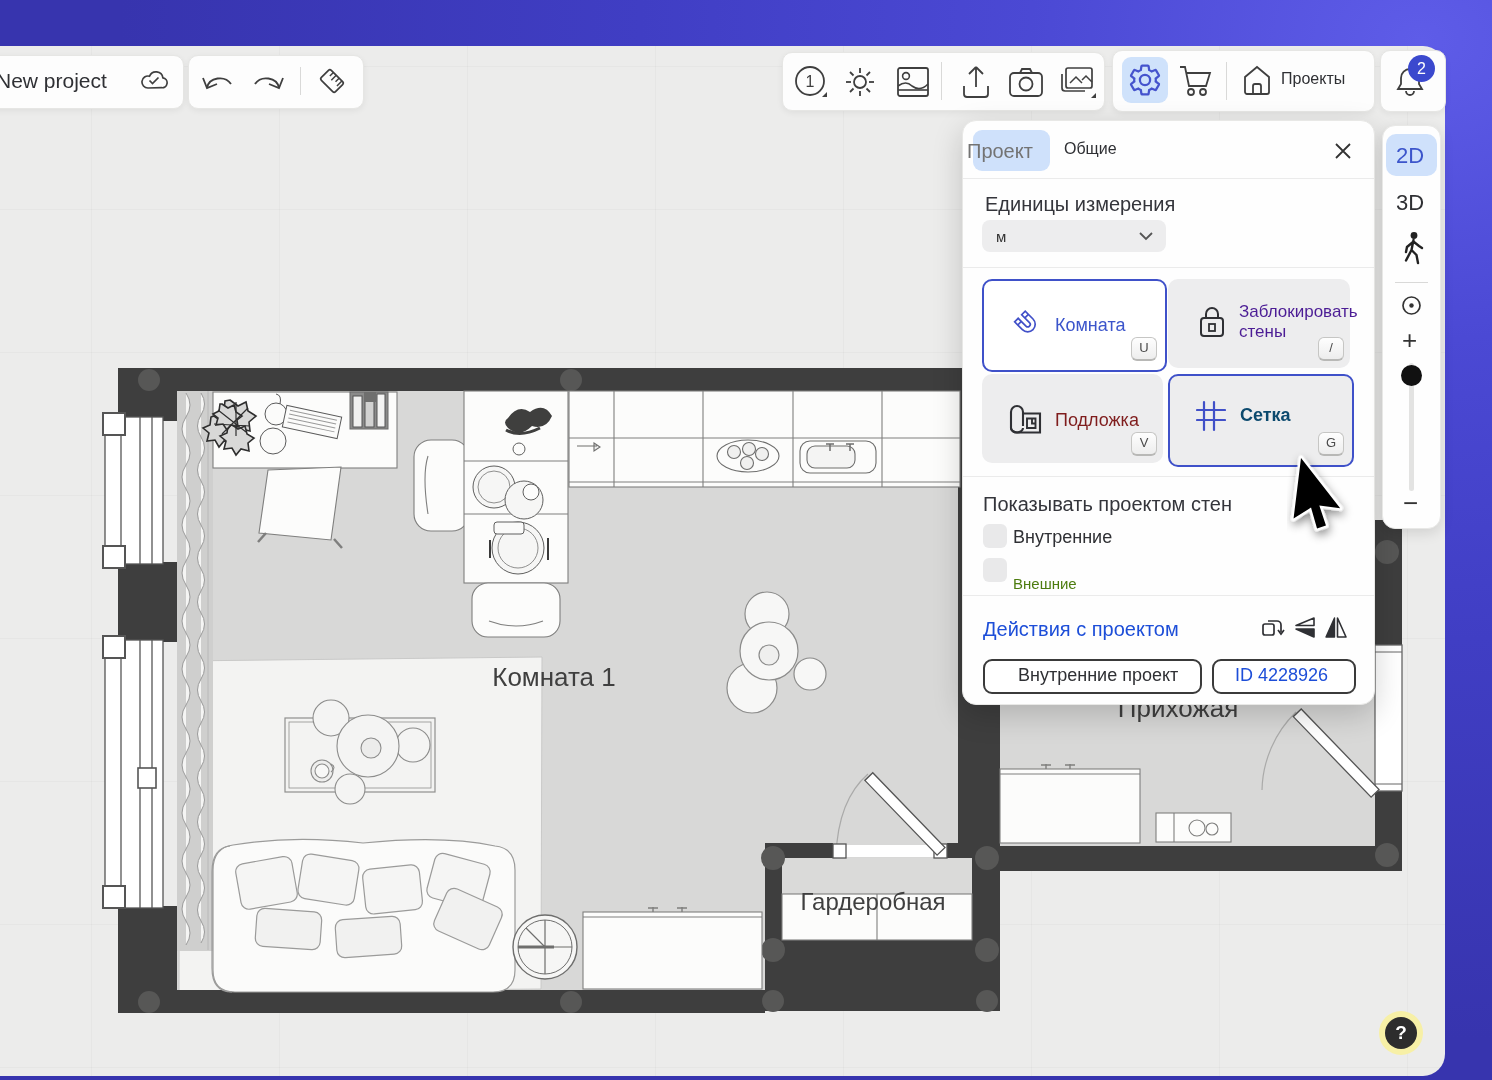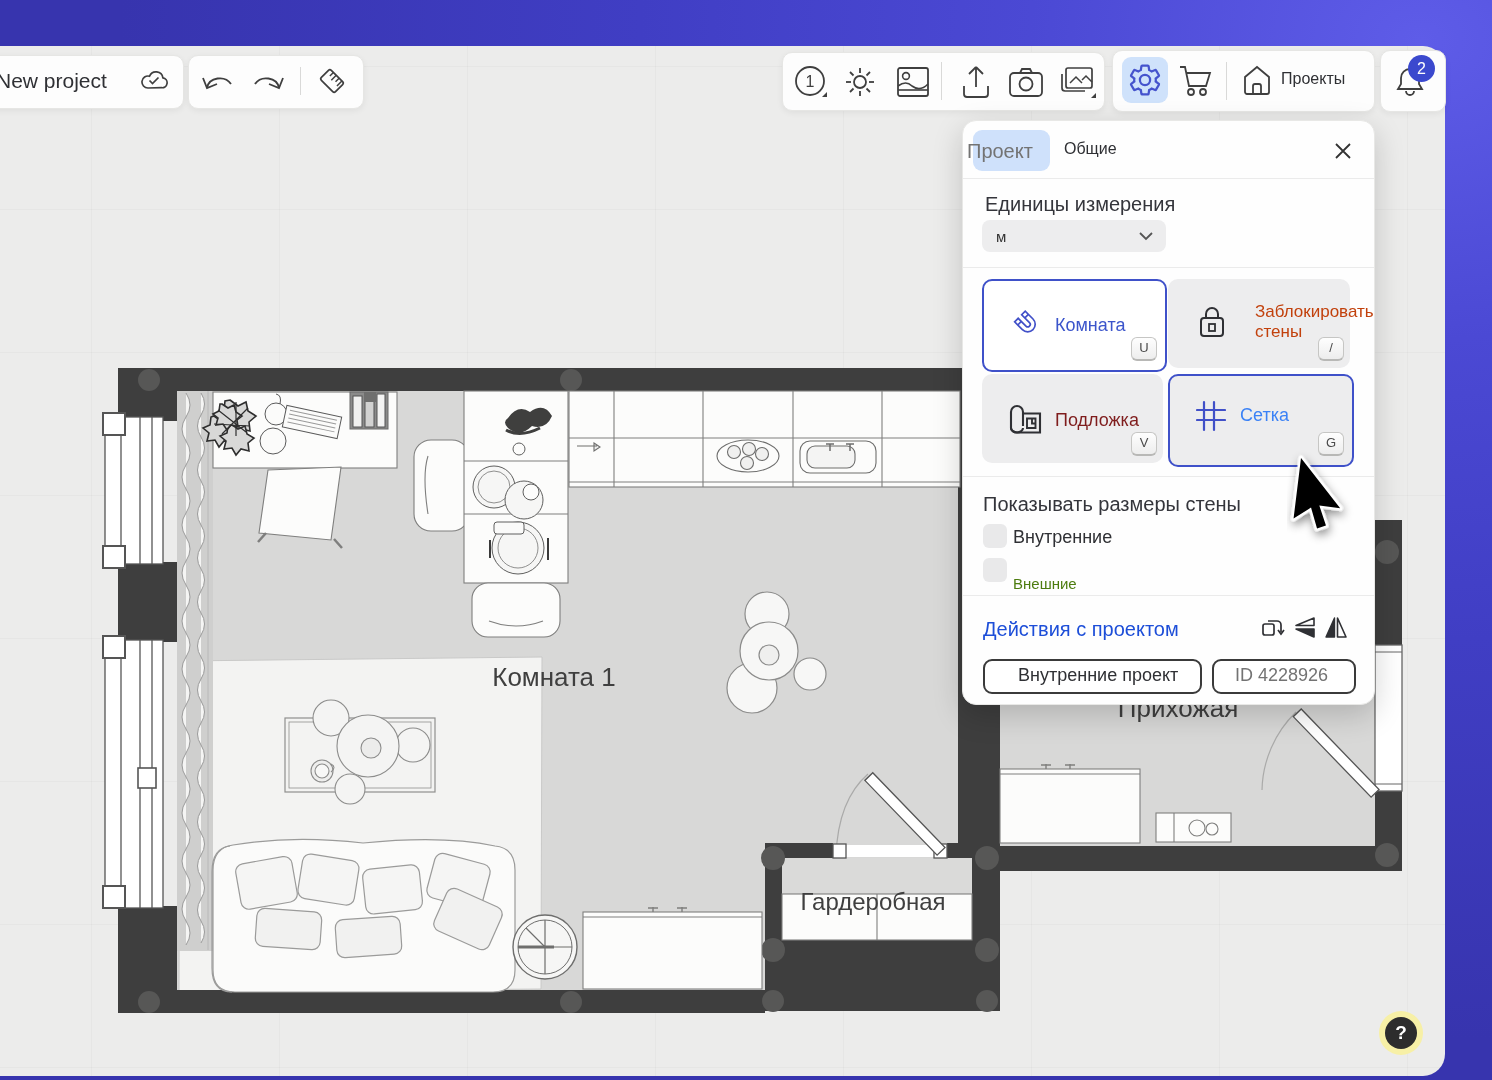--- a/index.html
+++ b/index.html
@@ -385,21 +385,21 @@
       </g>
     </svg>
     <div class="txt" style="left:92px;top:194px;font-size:18px;color:#3c55cb;">Комната</div>
     <div class="keycap" style="left:168px;top:216px;">U</div>
 
     <svg class="icon" style="left:234px;top:184px;" width="30" height="36" viewBox="0 0 30 36">
       <rect x="4" y="13" width="22" height="18" rx="3" fill="none" stroke="#2f3034" stroke-width="2"></rect>
       <path d="M9,13 v-4 a6,6 0 0 1 12,0 v4" fill="none" stroke="#2f3034" stroke-width="2"></path>
       <rect x="12" y="19" width="6" height="7" fill="none" stroke="#2f3034" stroke-width="1.8"></rect>
     </svg>
-    <div class="txt" style="left:292px;top:181px;font-size:17px;color:#c2410c;line-height:20px;white-space:normal;width:118px;">Заблокировать стены</div>
+    <div class="txt" style="left:276px;top:181px;font-size:17px;color:#4c1d95;line-height:20px;white-space:normal;width:118px;">Заблокировать стены</div>
     <div class="keycap" style="left:355px;top:216px;">/</div>
 
     <svg class="icon" style="left:46px;top:283px;" width="34" height="32" viewBox="0 0 34 32">
       <g stroke="#2f3034" stroke-width="2.1" fill="none">
         <path d="M2,24 v-16 a6,6 0 0 1 12,0 v14"></path>
         <path d="M2,24 a6,4.5 0 0 0 12,0"></path>
         <path d="M8,28.5 a6,4.5 0 0 1 -6,-4.5"></path>
         <path d="M14,9.5 h17 v19 h-23"></path>
         <path d="M18,14.5 h8.5 v9.5 h-8.5 z M23,14.5 v5 h3.5" stroke-width="1.9"></path>
       </g>
@@ -408,25 +408,25 @@
     <div class="keycap" style="left:168px;top:311px;">V</div>
 
     <svg class="icon" style="left:233px;top:277px;" width="30" height="36" viewBox="0 0 30 36">
       <g stroke="#4150c8" stroke-width="2.2" stroke-linecap="round">
         <line x1="8" y1="4" x2="8" y2="32"></line>
         <line x1="18" y1="4" x2="18" y2="32"></line>
         <line x1="1" y1="12" x2="29" y2="12"></line>
         <line x1="1" y1="22" x2="29" y2="22"></line>
       </g>
     </svg>
-    <div class="txt" style="left:277px;top:284px;font-size:18px;color:#3b82f6;">Сетка</div>
+    <div class="txt" style="left:277px;top:284px;font-size:18px;color:#0c4a6e;font-weight:bold;">Сетка</div>
     <div class="keycap" style="left:355px;top:311px;">G</div>
 
     <div class="pdiv" style="top:355px;"></div>
-    <div class="txt" style="left:20px;top:372px;font-size:20px;color:#34353b;">Показывать размеры стены</div>
+    <div class="txt" style="left:20px;top:372px;font-size:20px;color:#34353b;">Показывать проектом стен</div>
     <div style="position:absolute;left:20px;top:403px;width:24px;height:24px;background:#e9e9ea;border-radius:6px;"></div>
     <div class="txt" style="left:50px;top:406px;font-size:18px;color:#2f3034;">Внутренние</div>
     <div style="position:absolute;left:20px;top:437px;width:24px;height:24px;background:#e9e9ea;border-radius:6px;"></div>
     <div class="txt" style="left:50px;top:454px;font-size:15px;color:#4d7c0f;">Внешние</div>
     <div class="pdiv" style="top:474px;"></div>
     <div class="txt" style="left:20px;top:497px;font-size:20px;color:#1d4ed8;">Действия с проектом</div>
     <svg class="icon" style="left:298px;top:497px;" width="24" height="22" viewBox="0 0 24 22">
       <rect x="2" y="6" width="11" height="11" rx="2" fill="none" stroke="#2f3034" stroke-width="1.7"></rect>
       <path d="M7,3 h9 a4,4 0 0 1 4,4 v7" fill="none" stroke="#2f3034" stroke-width="1.7"></path>
       <path d="M17,12 l3,4 l3,-4" fill="none" stroke="#2f3034" stroke-width="1.7"></path>
@@ -435,23 +435,41 @@
       <polygon points="1,8.5 19,1 19,8.5" fill="none" stroke="#2f3034" stroke-width="1.6" stroke-linejoin="round"></polygon>
       <polygon points="1,12 19,12 19,20" fill="#2f3034" stroke="#2f3034" stroke-width="1.6" stroke-linejoin="round"></polygon>
     </svg>
     <svg class="icon" style="left:362px;top:496px;" width="22" height="21" viewBox="0 0 22 21">
       <polygon points="1,20 9.5,1 9.5,20" fill="#2f3034" stroke="#2f3034" stroke-width="1.4" stroke-linejoin="round"></polygon>
       <polygon points="12.5,1 21,20 12.5,20" fill="none" stroke="#2f3034" stroke-width="1.6" stroke-linejoin="round"></polygon>
     </svg>
     <div style="position:absolute;left:20px;top:538px;width:215px;height:31px;border:2px solid #3a3a3a;border-radius:9px;background:#fff;"></div>
     <div class="txt" style="left:55px;top:544px;font-size:18px;color:#2f3034;">Внутренние проект</div>
     <div style="position:absolute;left:249px;top:538px;width:140px;height:31px;border:2px solid #3a3a3a;border-radius:9px;background:#fff;"></div>
-    <div class="txt" style="left:272px;top:544px;font-size:18px;color:#737373;">ID 4228926</div>
+    <div class="txt" style="left:272px;top:544px;font-size:18px;color:#1d4ed8;">ID 4228926</div>
   </div>
 
+  <div id="sidebar">
+    <div style="position:absolute;left:3px;top:8px;width:51px;height:42px;background:#cfe1fb;border-radius:10px;"></div>
+    <div class="txt" style="left:13px;top:17px;font-size:22px;color:#3c55cb;">2D</div>
+    <div class="txt" style="left:13px;top:64px;font-size:22px;color:#2f3034;">3D</div>
+    <svg class="icon" style="left:17px;top:105px;" width="24" height="34" viewBox="0 0 24 34">
+      <circle cx="14" cy="4.5" r="3.4" fill="#222"></circle>
+      <path d="M13.5,9 l-2,10 M11.5,19 l-5.5,10.5 M11.5,19 l5,5 l1.5,8 M13,11 l-6,5 l-1,5 M14,11 l5,4 l3,2" fill="none" stroke="#222" stroke-width="2.4" stroke-linecap="round"></path>
+    </svg>
+    <div style="position:absolute;left:12px;top:156px;width:33px;height:1px;background:#d9d9d8;"></div>
+    <svg class="icon" style="left:18px;top:169px;" width="21" height="21" viewBox="0 0 21 21">
+      <circle cx="10.5" cy="10.5" r="8.5" fill="none" stroke="#333" stroke-width="1.7"></circle>
+      <circle cx="10.5" cy="10.5" r="2.2" fill="#333"></circle>
+    </svg>
+    <div class="txt" style="left:19px;top:199px;font-size:26px;color:#333;">+</div>
+    <div style="position:absolute;left:26px;top:237px;width:5px;height:128px;background:#e3e3e2;border-radius:3px;"></div>
+    <div style="position:absolute;left:18px;top:239px;width:21px;height:21px;background:#111;border-radius:50%;"></div>
+    <div class="txt" style="left:20px;top:362px;font-size:26px;color:#333;">−</div>
+  </div>
 
   <svg class="icon" style="left:1287px;top:448px;" width="80" height="104" viewBox="0 0 80 104">
     <defs>
         <filter id="csh" x="-40%" y="-40%" width="200%" height="200%">
           <feDropShadow dx="2" dy="4" stdDeviation="5" flood-color="#000" flood-opacity="0.45"></feDropShadow>
         </filter>
       </defs>
     <g transform="translate(14,10) rotate(7)">
       <polygon points="0,0 0,61 16,48 24.5,68 33,64 24,45 45,45" fill="#000" stroke="#fff" stroke-width="5" stroke-linejoin="round" filter="url(#csh)"></polygon>
       <polygon points="0,0 0,61 16,48 24.5,68 33,64 24,45 45,45" fill="#000"></polygon>

